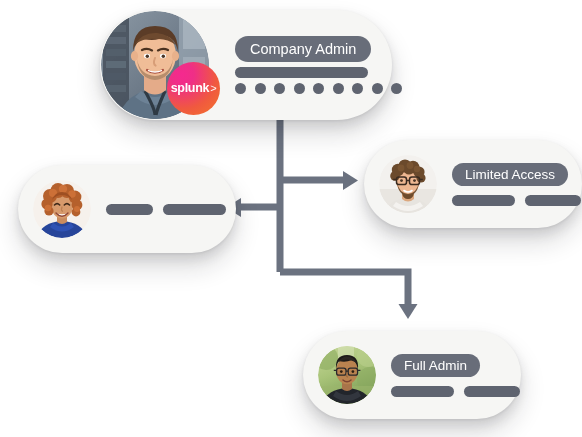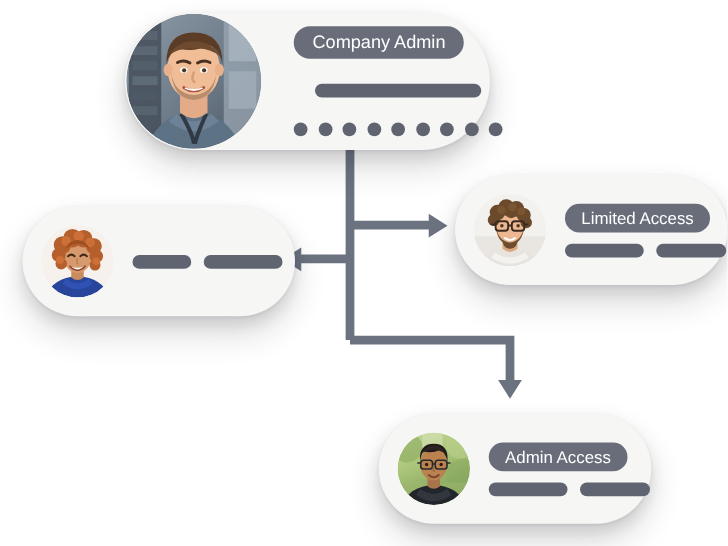--- a/index.html
+++ b/index.html
@@ -96,21 +96,21 @@
     margin-left: 1px;
     opacity: .95;
   }
 
   
   .card-body {
     display: flex;
     flex-direction: column;
     justify-content: center;
   }
-  .body-admin   { margin-left: 26px; gap: 20px; align-items: center; }
+  .body-admin   { margin-left: 26px; gap: 5px; }
   .body-compact { margin-left: 15px; gap: 9px; text-align: center; }
 
   .role-pill {
     display: inline-flex;
     align-items: center;
     justify-content: center;
     align-self: flex-start;
     background: #686d79;
     color: #ffffff;
     border-radius: 999px;
@@ -214,20 +214,23 @@
 
             <path d="M54 47 q-2.4 6 0.6 7.6" stroke="#d79d77" stroke-width="2" fill="none" stroke-linecap="round"></path>
 
             <path d="M46 59 q8 5.5 16 0" stroke="#a9503f" stroke-width="2.2" fill="none" stroke-linecap="round"></path>
             <path d="M47 59.4 q7 3.2 14 0" stroke="#ffffff" stroke-width="1.5" fill="none"></path>
 
             <path d="M36 48 q2 20 18 21 q16 -1 18 -21 q-3 16 -18 17 q-15 -1 -18 -17 z" fill="#6a4a33" opacity="0.42"></path>
           </g>
         </svg>
       </div>
+      <div class="brand-badge">
+        <span class="brand-text"><span>splunk</span><span class="brand-gt">&gt;</span></span>
+      </div>
     </div>
 
     <div class="card-body body-admin">
       <div class="role-pill pill-admin">Company Admin</div>
       <div class="bar bar-long"></div>
       <div class="dots-row">
         <span class="dot"></span>
         <span class="dot"></span>
         <span class="dot"></span>
         <span class="dot"></span>
@@ -401,21 +404,21 @@
           <circle cx="23.3" cy="25.6" r="1.35" fill="#2b1d12"></circle>
           <circle cx="34.9" cy="25.6" r="1.35" fill="#2b1d12"></circle>
 
           <path d="M29 27 q-1.2 3.2 0.4 4" stroke="#9a6a40" stroke-width="1.3" fill="none" stroke-linecap="round"></path>
 
           <path d="M25 34 q4 3.6 8 0" stroke="#7d4433" stroke-width="1.5" fill="none" stroke-linecap="round"></path>
         </g>
       </svg>
     </div>
     <div class="card-body body-compact">
-      <div class="role-pill pill-small">Admin Access</div>
+      <div class="role-pill pill-small">Full Admin</div>
       <div class="bars-row">
         <div class="bar bar-mid"></div>
         <div class="bar bar-mid2"></div>
       </div>
     </div>
   </div>
 
 </div>
 
 </body></html>

